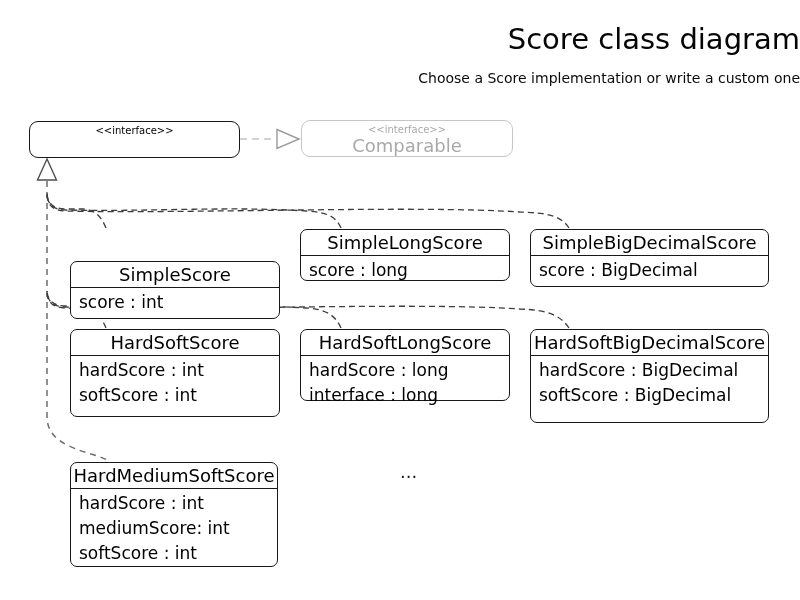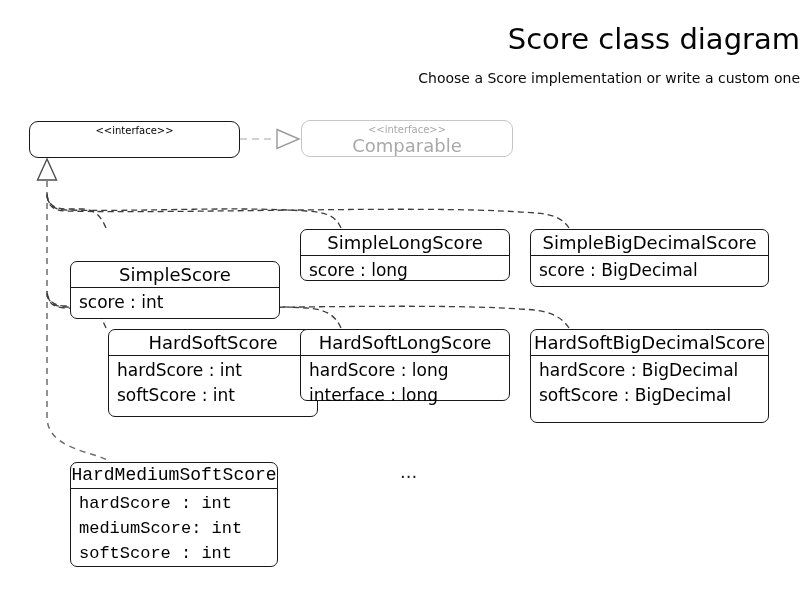--- a/index.html
+++ b/index.html
@@ -77,21 +77,21 @@
     </div>
   </div>
 
   <div class="cls" style="left:530px; top:229px; width:239px; height:58px;">
     <div class="hd">SimpleBigDecimalScore</div>
     <div class="attrs">
       <div class="attr">score : BigDecimal</div>
     </div>
   </div>
 
-  <div class="cls" style="left:70px; top:329px; width:210px; height:88px;margin-left:38px;">
+  <div class="cls" style="left:70px; top:329px; width:210px; height:88px;">
     <div class="hd">HardSoftScore</div>
     <div class="attrs">
       <div class="attr">hardScore : int</div>
       <div class="attr">softScore : int</div>
     </div>
   </div>
 
   <div class="cls" style="left:300px; top:329px; width:210px; height:72px;">
     <div class="hd">HardSoftLongScore</div>
     <div class="attrs">
@@ -101,21 +101,21 @@
   </div>
 
   <div class="cls" style="left:530px; top:329px; width:239px; height:94px;">
     <div class="hd">HardSoftBigDecimalScore</div>
     <div class="attrs">
       <div class="attr">hardScore : BigDecimal</div>
       <div class="attr">softScore : BigDecimal</div>
     </div>
   </div>
 
-  <div class="cls" style="left:70px; top:462px; width:208px; height:105px;font-family:Liberation Mono, monospace;">
+  <div class="cls" style="left:70px; top:462px; width:208px; height:105px;">
     <div class="hd">HardMediumSoftScore</div>
     <div class="attrs">
       <div class="attr">hardScore : int</div>
       <div class="attr">mediumScore: int</div>
       <div class="attr">softScore : int</div>
     </div>
   </div>
 
   <div class="dots" style="left:400px; top:461px;">...</div>
 

